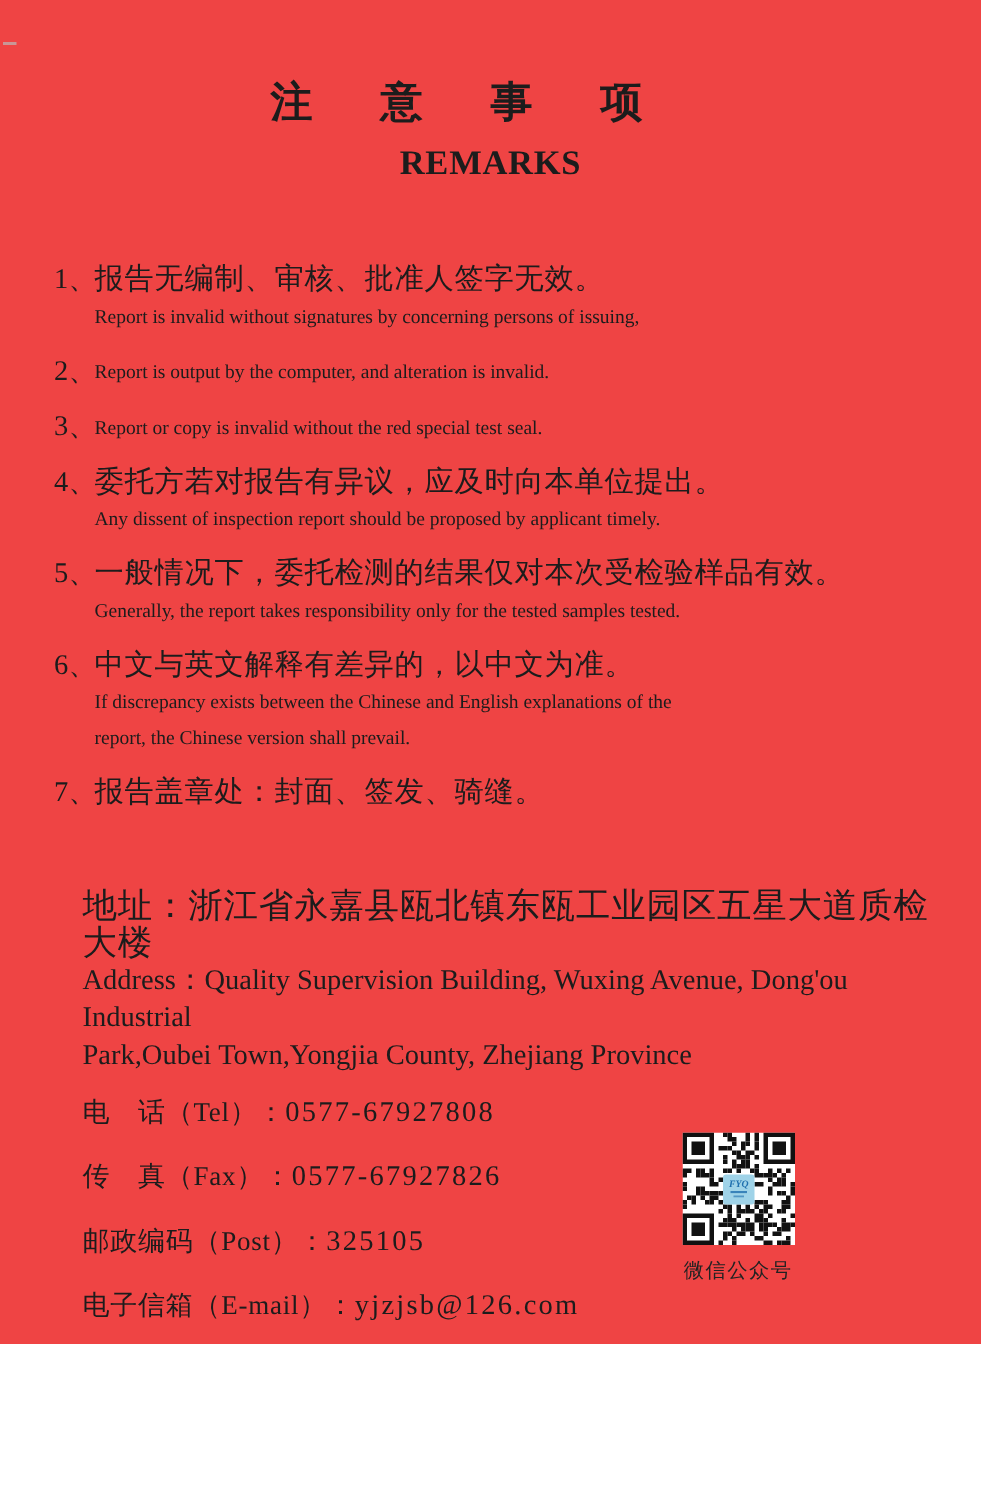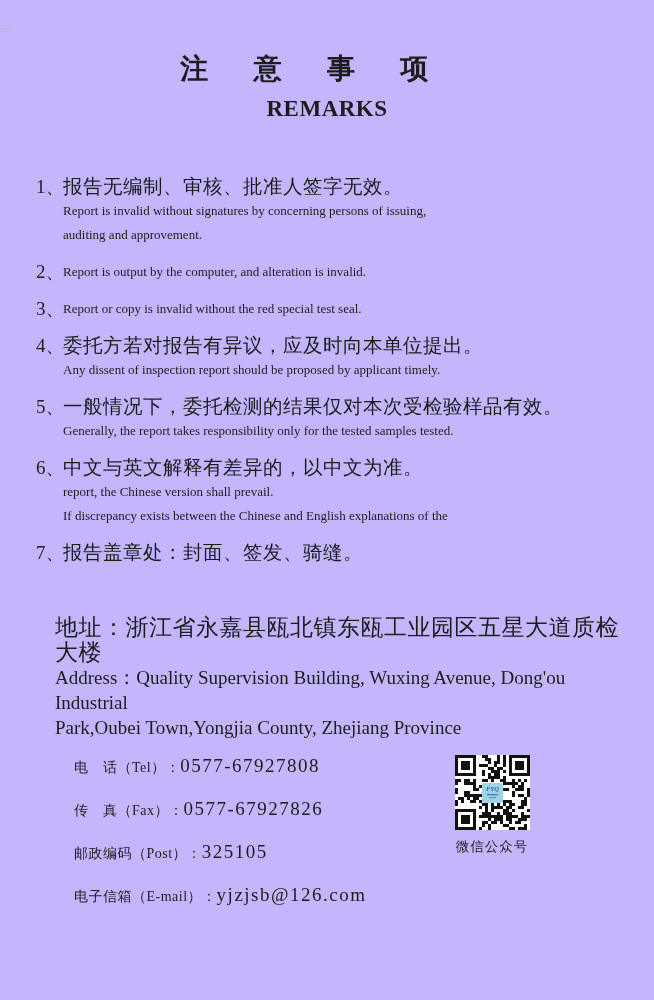--- a/index.html
+++ b/index.html
@@ -1,19 +1,19 @@
 <!DOCTYPE html>
 <html><head>
 <meta charset="utf-8">
 <style>
   html,body{margin:0;padding:0;background:#ffffff;}
   .page{
     position:relative;
-    width:654px;height:1000px;
-    background:#c4b5fd;
+    width:654px;height:896px;
+    background:#ef4444;
     color:#1c1c1c;
     font-family:"Liberation Serif","DejaVu Serif",serif;
     overflow:hidden;
   }
   .scan-artifact{
     position:absolute;left:2px;top:28px;width:9px;height:3px;
     border-top:2px solid #b9b9b9;opacity:.7;
   }
   .title-block{margin-top:52px;text-align:center;}
   .title-cn{
@@ -56,21 +56,21 @@
     font-size:19px;line-height:25px;
   }
   .contact-block{
     margin-top:13px;
     padding-left:55px;
   }
   .contact-row{
     height:43px;
   }
   .c-label{
-    font-size:14px;line-height:25px;letter-spacing:.5px;margin-left:19px;
+    font-size:18px;line-height:25px;letter-spacing:.5px;
   }
   .c-value{
     font-size:19px;line-height:25px;letter-spacing:1.5px;
   }
   .qr-block{
     position:absolute;left:452px;top:755px;width:80px;text-align:center;
   }
   .qr-svg-wrap{width:75px;height:75px;margin:0 auto;}
   .qr-caption{
     margin-top:8px;
@@ -89,21 +89,20 @@
     <div class="title-cn">注意事项</div>
     <div class="title-en">REMARKS</div>
   </div>
 
   <div class="items">
 
     <div class="item">
       <span class="num">1、</span>
       <div class="cn">报告无编制、审核、批准人签字无效。</div>
       <div class="en">Report is invalid without signatures by concerning persons of issuing,</div>
-      <div class="en">auditing and approvement.</div>
     </div>
 
     <div class="item">
       <span class="num">2、</span>
       <div class="en">Report is output by the computer, and alteration is invalid.</div>
     </div>
 
     <div class="item">
       <span class="num">3、</span>
       <div class="en">Report or copy is invalid without the red special test seal.</div>
@@ -117,22 +116,22 @@
 
     <div class="item">
       <span class="num">5、</span>
       <div class="cn">一般情况下，委托检测的结果仅对本次受检验样品有效。</div>
       <div class="en">Generally, the report takes responsibility only for the tested samples tested.</div>
     </div>
 
     <div class="item">
       <span class="num">6、</span>
       <div class="cn">中文与英文解释有差异的，以中文为准。</div>
+      <div class="en">If discrepancy exists between the Chinese and English explanations of the</div>
       <div class="en">report, the Chinese version shall prevail.</div>
-      <div class="en">If discrepancy exists between the Chinese and English explanations of the</div>
     </div>
 
     <div class="item">
       <span class="num">7、</span>
       <div class="cn">报告盖章处：封面、签发、骑缝。</div>
     </div>
 
   </div>
 
   <div class="address-block">

